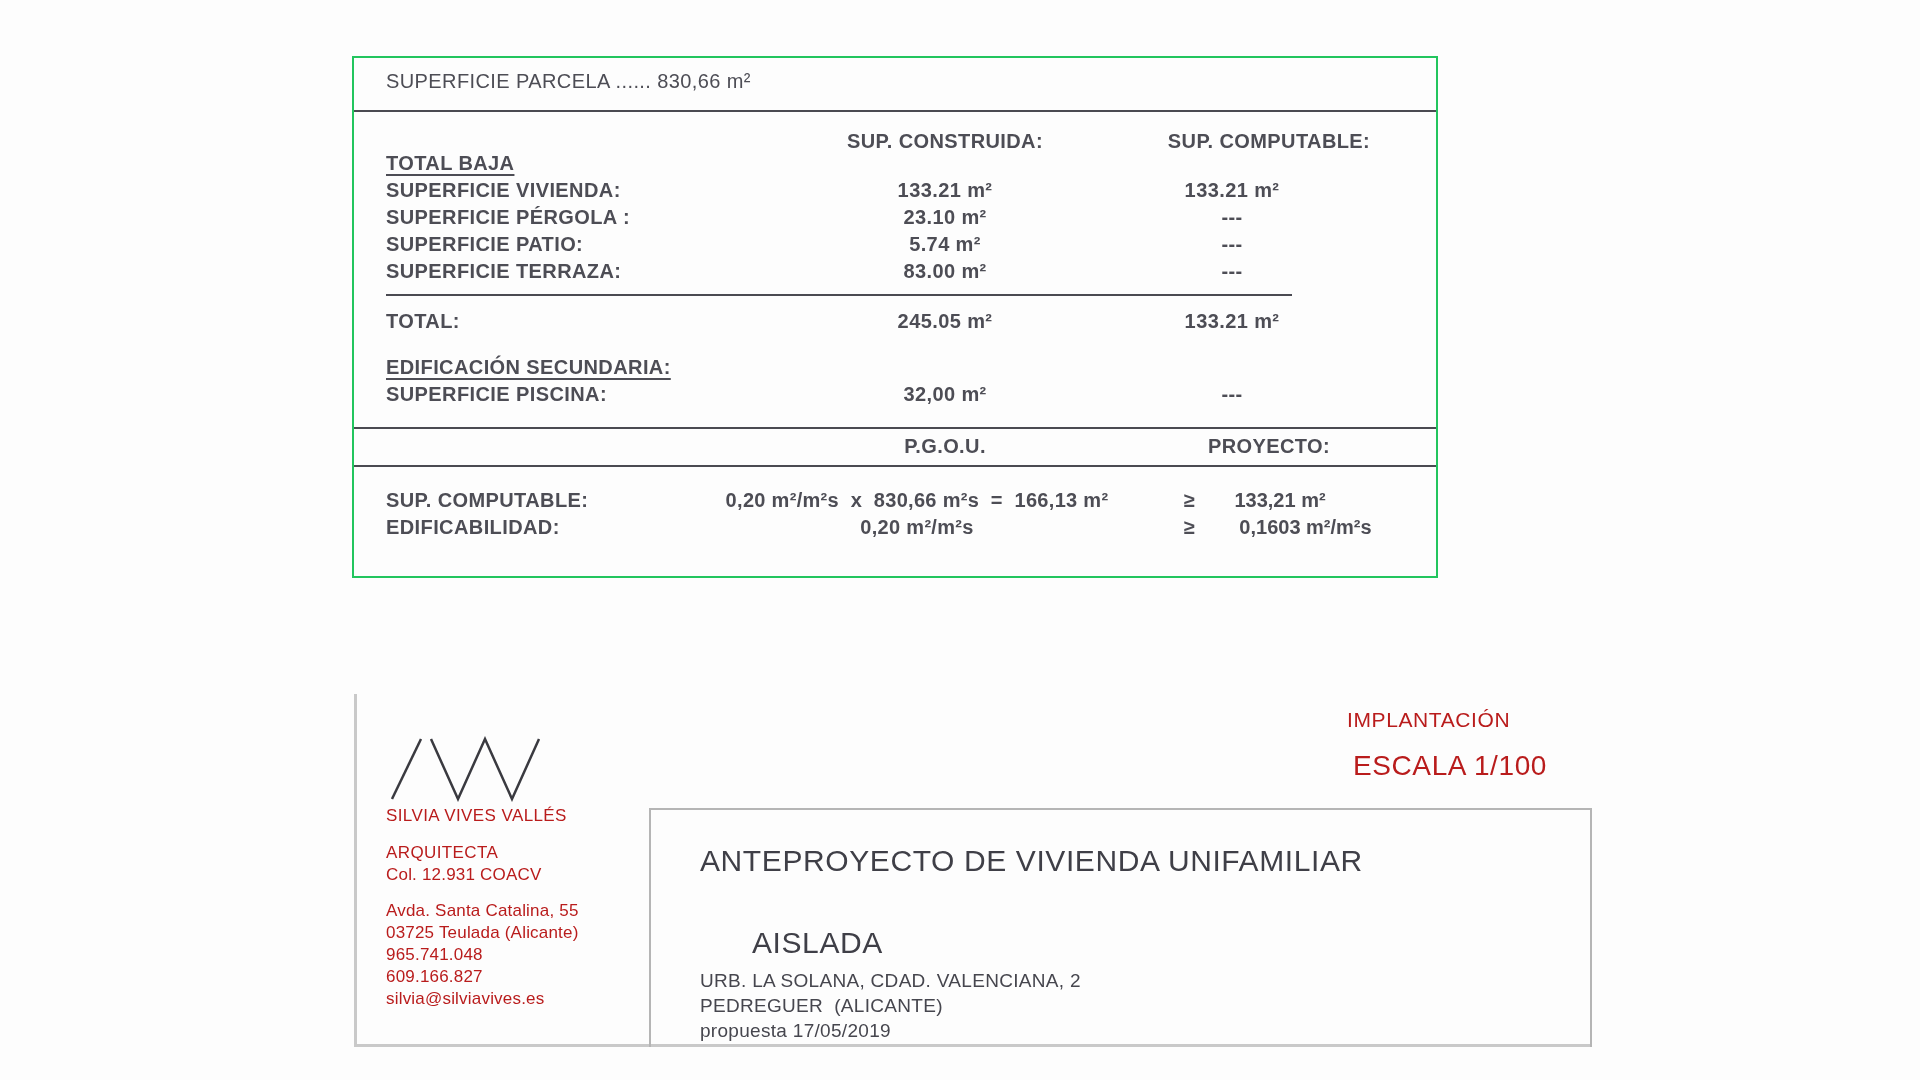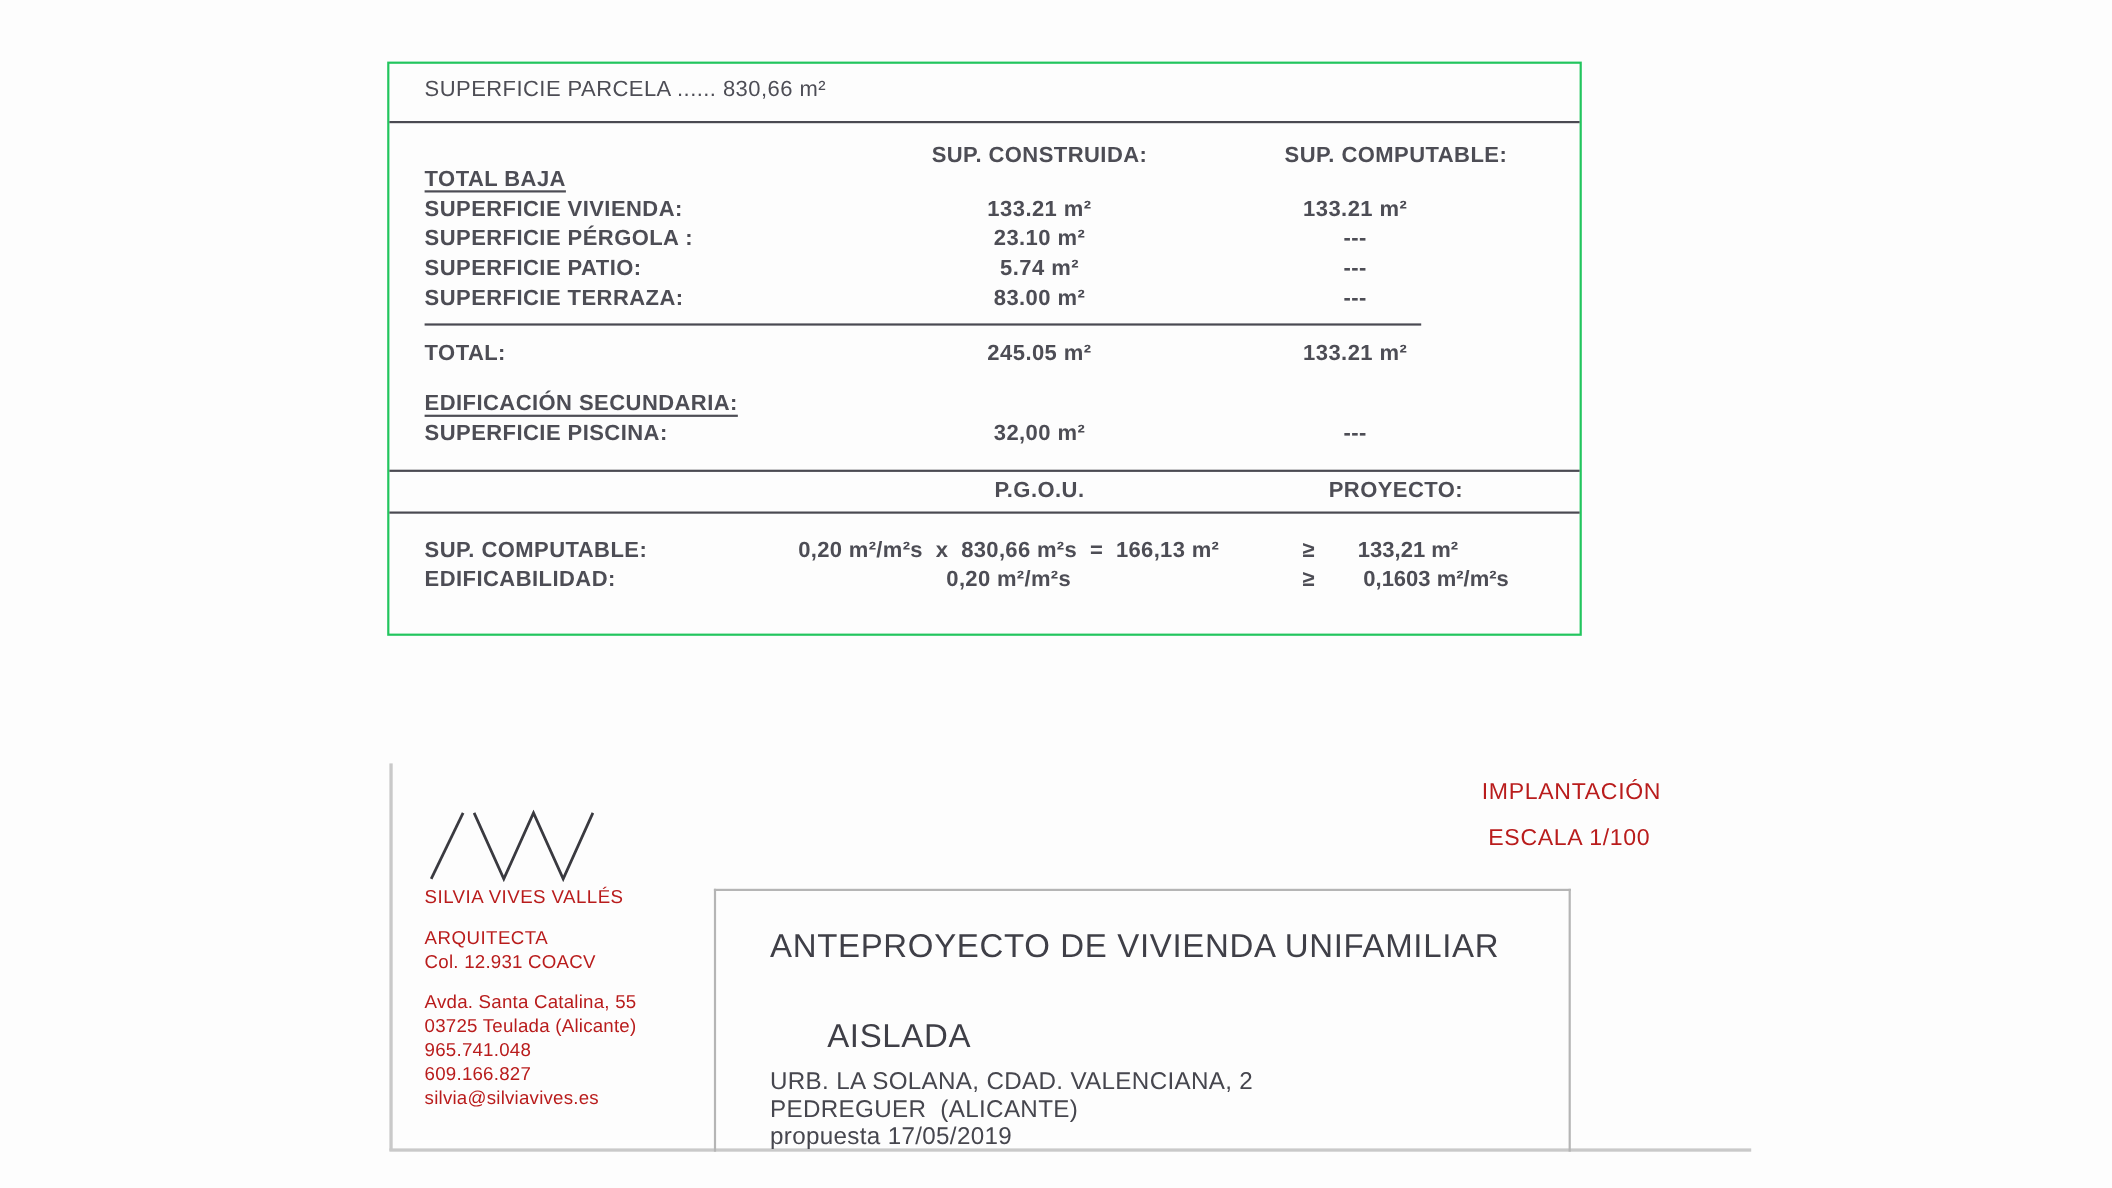--- a/index.html
+++ b/index.html
@@ -21,25 +21,25 @@
   .formula { position:absolute; left:338px; width:450px; text-align:center; font-size:20px; letter-spacing:.3px; white-space:pre; }
   .gte { position:absolute; left:830px; font-size:20px; }
   .pval1 { position:absolute; left:871px; width:110px; text-align:center; font-size:20px; white-space:pre; }
   .pval2 { position:absolute; left:864px; width:175px; text-align:center; font-size:20px; white-space:pre; }
 
   
   .vline-light { position:absolute; left:354px; top:694px; width:3px; height:352px; background:#c9c9c9; }
   .hline-light-bottom { position:absolute; left:354px; top:1044px; width:1238px; height:3px; background:#c9c9c9; }
   .logo { position:absolute; left:386px; top:736px; }
   .tb-text { position:absolute; color:#b91c1c; white-space:pre; }
-  .project-box { position:absolute; left:649px; top:808px; width:779px; height:239px;
+  .project-box { position:absolute; left:649px; top:808px; width:943px; height:239px;
                  border:2px solid #b5b5b5; border-bottom:none; background:transparent; }
   .project-title { position:absolute; left:49px; top:30px; font-size:30px; letter-spacing:.6px;
                    color:#3f3f47; line-height:41px; white-space:pre; }
-  .project-loc { position:absolute; left:49px; font-size:22px; letter-spacing:.3px; color:#46464e; white-space:pre; }
+  .project-loc { position:absolute; left:49px; font-size:19px; letter-spacing:.3px; color:#46464e; white-space:pre; }
 </style>
 </head>
 <body>
 
 <div class="page">
 
   <div class="surface-table">
 
     <div class="t-text" style="left:32px; top:12px;">SUPERFICIE PARCELA ...... 830,66 m²</div>
     <div class="hline-dark" style="left:0; top:52px; width:100%;"></div>
@@ -109,21 +109,21 @@
       <div class="formula">0,20 m²/m²s</div>
       <div class="gte">≥</div>
       <div class="pval2">0,1603 m²/m²s</div>
     </div>
   </div>
 
   <div class="vline-light"></div>
   <div class="hline-light-bottom"></div>
 
   <div class="tb-text" style="left:1347px; top:708px; font-size:21px; letter-spacing:.6px;">IMPLANTACIÓN</div>
-  <div class="tb-text" style="left:1353px; top:750px; font-size:21px; letter-spacing:.6px;">ESCALA 1/100</div>
+  <div class="tb-text" style="left:1353px; top:750px; font-size:28px; letter-spacing:.6px;">ESCALA 1/100</div>
 
   <svg class="logo" width="174" height="66" viewBox="0 0 174 66">
     <path d="M6,63 L35,3" fill="none" stroke="#3a3a40" stroke-width="2.5"></path>
     <path d="M45,3 L72,63 L99,3 L126,63 L153,3" fill="none" stroke="#3a3a40" stroke-width="2.5"></path>
   </svg>
 
   <div class="tb-text" style="left:386px; top:806px; font-size:17px; letter-spacing:.4px;">SILVIA VIVES VALLÉS</div>
   <div class="tb-text" style="left:386px; top:843px; font-size:17px; letter-spacing:.4px;">ARQUITECTA</div>
   <div class="tb-text" style="left:386px; top:865px; font-size:17px; letter-spacing:.2px;">Col. 12.931 COACV</div>
   <div class="tb-text" style="left:386px; top:901px; font-size:17px; letter-spacing:.2px;">Avda. Santa Catalina, 55</div>

